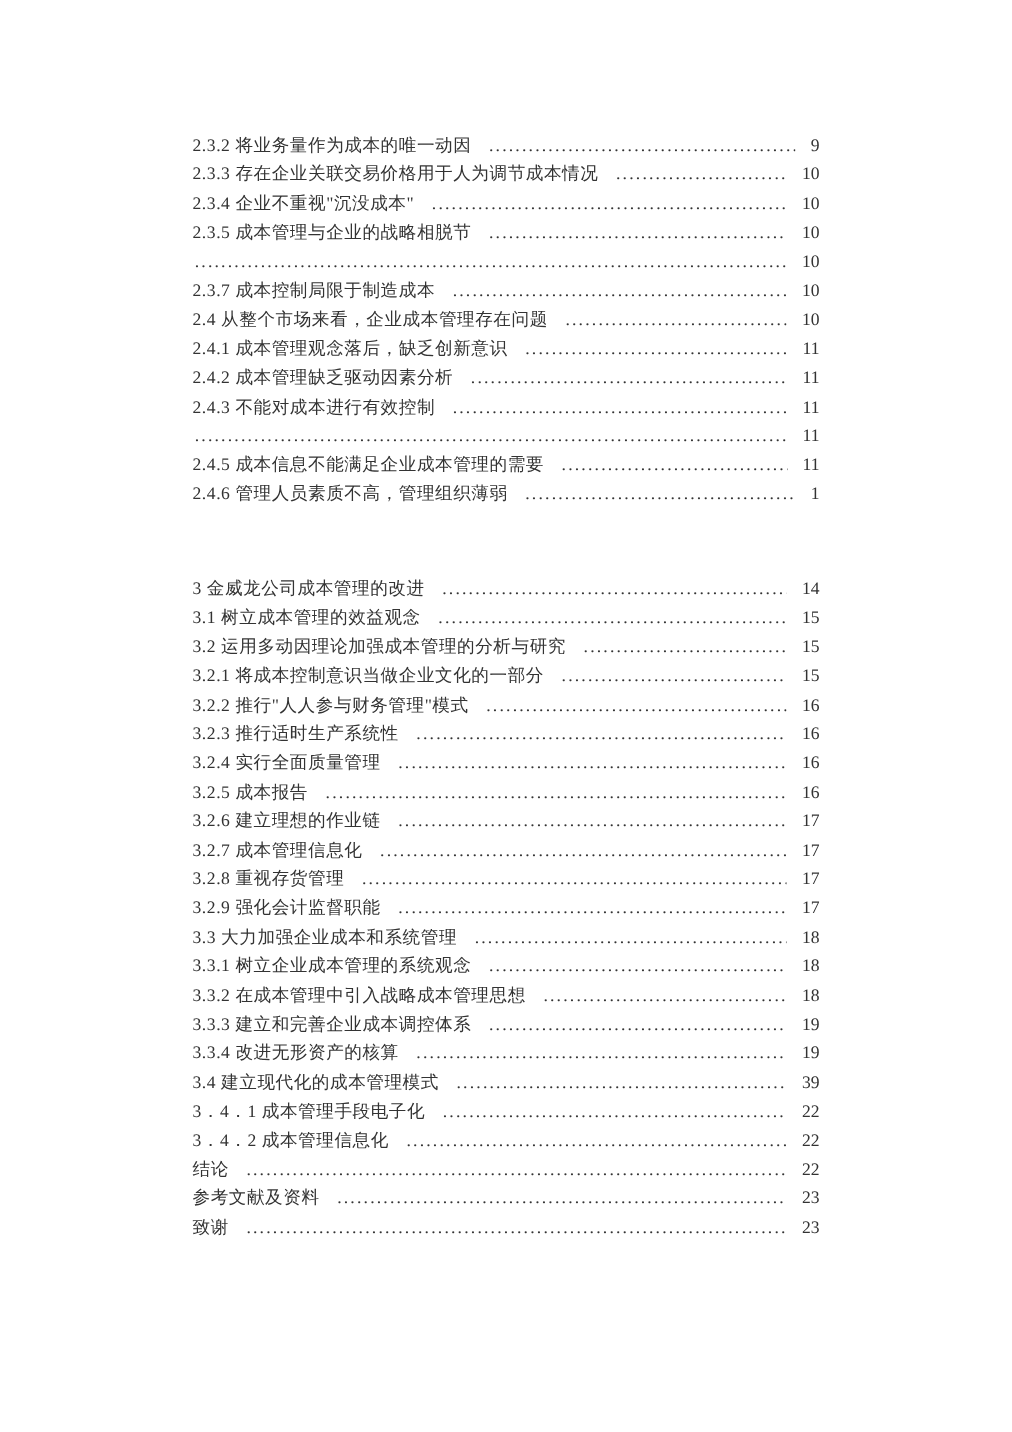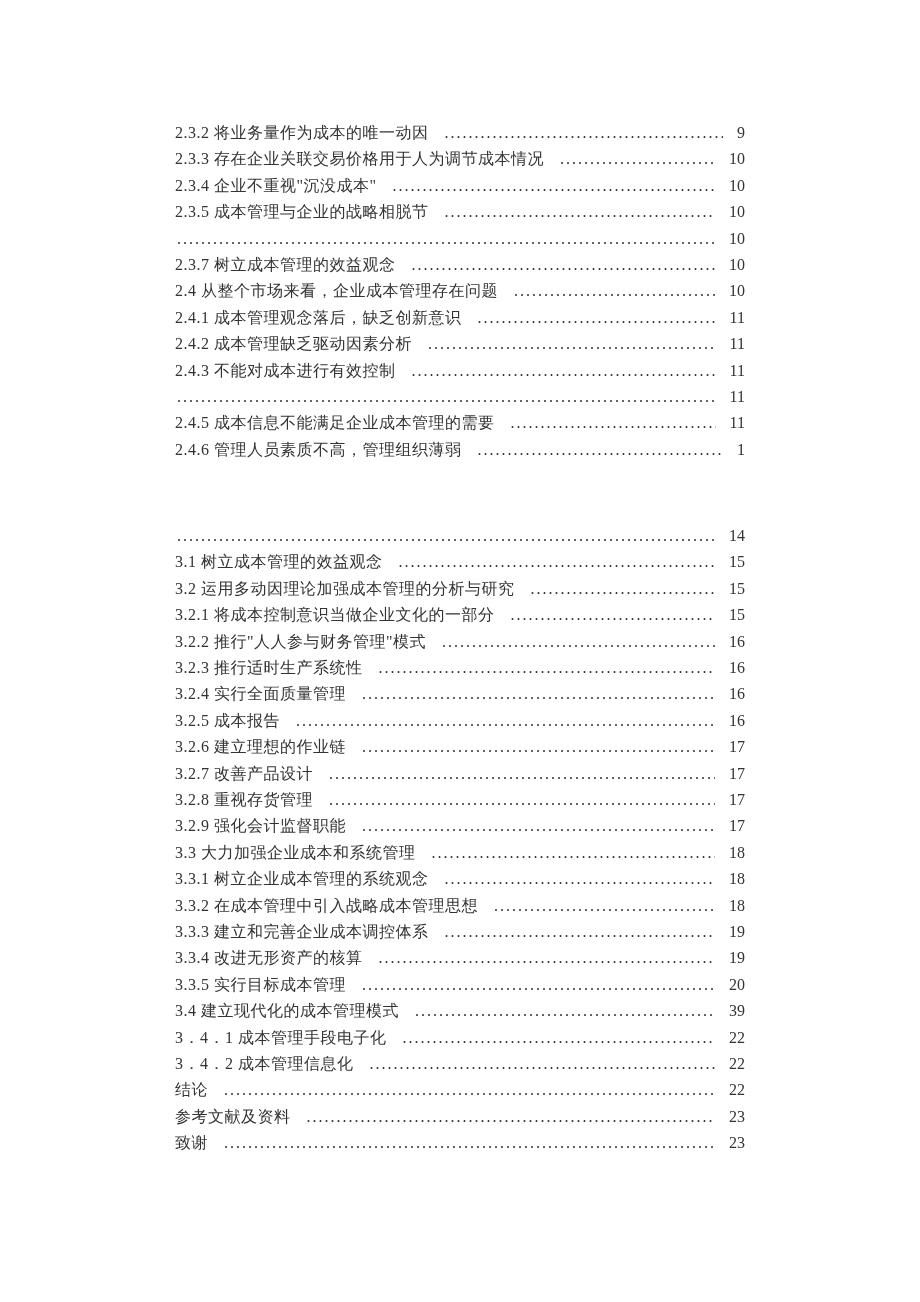--- a/index.html
+++ b/index.html
@@ -61,21 +61,21 @@
     <div class="toc-entry">
     <span class="toc-label">2.3.5 成本管理与企业的战略相脱节</span>
     <span class="toc-dots"></span>
     <span class="toc-page">10</span>
   </div>
     <div class="toc-entry">
     <span class="toc-dots"></span>
     <span class="toc-page">10</span>
   </div>
     <div class="toc-entry">
-    <span class="toc-label">2.3.7 树立成本管理的效益观念</span>
+    <span class="toc-label">2.3.7 成本控制局限于制造成本</span>
     <span class="toc-dots"></span>
     <span class="toc-page">10</span>
   </div>
     <div class="toc-entry">
     <span class="toc-label">2.4 从整个市场来看，企业成本管理存在问题</span>
     <span class="toc-dots"></span>
     <span class="toc-page">10</span>
   </div>
     <div class="toc-entry">
     <span class="toc-label">2.4.1 成本管理观念落后，缺乏创新意识</span>
@@ -104,20 +104,21 @@
     <div class="toc-entry">
     <span class="toc-label">2.4.6 管理人员素质不高，管理组织薄弱</span>
     <span class="toc-dots"></span>
     <span class="toc-page">1</span>
   </div>
   </div>
 
 <div class="toc-block">
 
 <div class="toc-entry">
+    <span class="toc-label">3 金威龙公司成本管理的改进</span>
     <span class="toc-dots"></span>
     <span class="toc-page">14</span>
   </div>
     <div class="toc-entry">
     <span class="toc-label">3.1 树立成本管理的效益观念</span>
     <span class="toc-dots"></span>
     <span class="toc-page">15</span>
   </div>
     <div class="toc-entry">
     <span class="toc-label">3.2 运用多动因理论加强成本管理的分析与研究</span>
@@ -148,21 +149,21 @@
     <span class="toc-label">3.2.5 成本报告</span>
     <span class="toc-dots"></span>
     <span class="toc-page">16</span>
   </div>
     <div class="toc-entry">
     <span class="toc-label">3.2.6 建立理想的作业链</span>
     <span class="toc-dots"></span>
     <span class="toc-page">17</span>
   </div>
     <div class="toc-entry">
-    <span class="toc-label">3.2.7 改善产品设计</span>
+    <span class="toc-label">3.2.7 成本管理信息化</span>
     <span class="toc-dots"></span>
     <span class="toc-page">17</span>
   </div>
     <div class="toc-entry">
     <span class="toc-label">3.2.8 重视存货管理</span>
     <span class="toc-dots"></span>
     <span class="toc-page">17</span>
   </div>
     <div class="toc-entry">
     <span class="toc-label">3.2.9 强化会计监督职能</span>
@@ -188,25 +189,20 @@
     <span class="toc-label">3.3.3 建立和完善企业成本调控体系</span>
     <span class="toc-dots"></span>
     <span class="toc-page">19</span>
   </div>
     <div class="toc-entry">
     <span class="toc-label">3.3.4 改进无形资产的核算</span>
     <span class="toc-dots"></span>
     <span class="toc-page">19</span>
   </div>
     <div class="toc-entry">
-    <span class="toc-label">3.3.5 实行目标成本管理</span>
-    <span class="toc-dots"></span>
-    <span class="toc-page">20</span>
-  </div>
-    <div class="toc-entry">
     <span class="toc-label">3.4 建立现代化的成本管理模式</span>
     <span class="toc-dots"></span>
     <span class="toc-page">39</span>
   </div>
     <div class="toc-entry">
     <span class="toc-label">3．4．1 成本管理手段电子化</span>
     <span class="toc-dots"></span>
     <span class="toc-page">22</span>
   </div>
     <div class="toc-entry">

